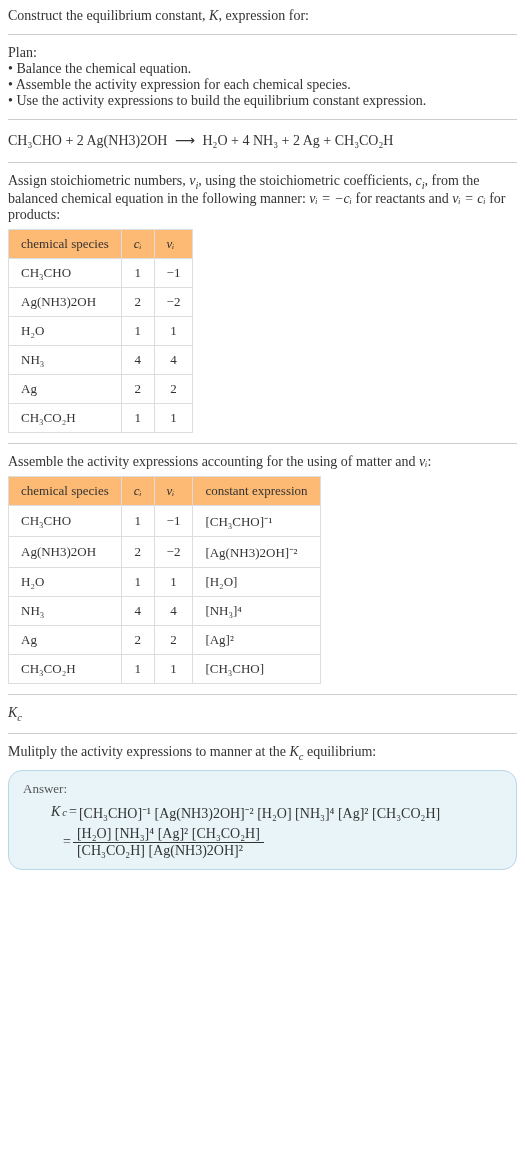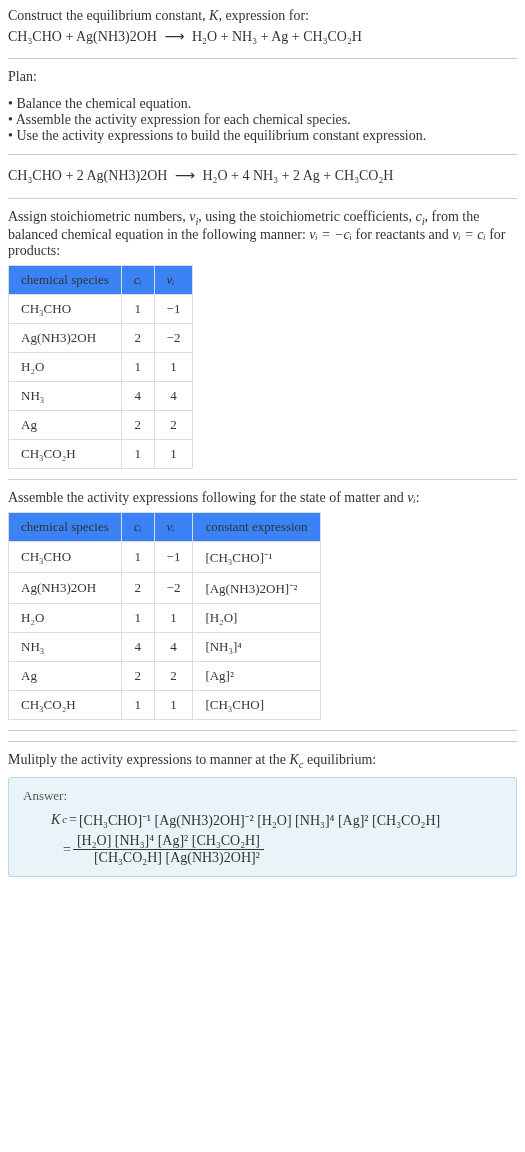--- a/index.html
+++ b/index.html
@@ -44,83 +44,77 @@
       margin: 6px 0;
     }
     th, td {
       border: 1px solid #ddd;
       padding: 6px 12px;
       text-align: left;
       font-size: 13px;
     }
     th {
       font-weight: normal;
-      background: #3b82f6;
+      background: #fdba74;
     }
     td.center {
       text-align: center;
     }
     .answer-box {
       background: #e8f4f8;
       border: 1px solid #b8d8e8;
-      border-radius: 3px;
+      border-radius: 14px;
       padding: 10px 14px;
       margin-top: 8px;
     }
     .answer-label {
       font-size: 13px;
       color: #555;
       margin-bottom: 6px;
     }
     .frac {
       display: inline-block;
       vertical-align: middle;
-      text-align: right;
+      text-align: left;
     }
     .frac .num {
       display: block;
       border-bottom: 1px solid #333;
       padding: 0 4px;
     }
     .frac .den {
       display: block;
       padding: 0 4px;
     }
     .indent {
       padding-left: 28px;
     }
     .bullet-list {
       list-style: none;
       padding-left: 0;
-      margin-top: 11px;
     }
     .bullet-list li::before {
       content: "• ";
     }
     .kc-line {
       display: flex;
       align-items: center;
       flex-wrap: wrap;
       gap: 2px;
     }
     .eq-align {
       padding-left: 42px;
     }
   </style>
 </head>
 <body>
 
 <div class="section">
   <div>
     <span>Construct the equilibrium constant, </span><span class="italic">K</span><span>, expression for:</span>
-  </div>
-  <div class="equation">
-    <span>CH₃CHO + Ag(NH3)2OH</span>
-    <span class="arrow">⟶</span>
-    <span>H₂O + NH₃ + Ag + CH₃CO₂H</span>
   </div>
 </div>
 
 <hr class="divider">
 
 <div class="section">
   <div>Plan:</div>
   <ul class="bullet-list">
     <li>Balance the chemical equation.</li>
     <li>Assemble the activity expression for each chemical species.</li>
@@ -182,21 +176,21 @@
           <td class="center">1</td>
         </tr>
   </tbody>
     </table>
 </div>
 
 <hr class="divider">
 
 <div class="section">
   <div>
-    <span>Assemble the activity expressions following for the state of matter and </span><span class="italic">νᵢ</span><span>:</span>
+    <span>Assemble the activity expressions accounting for the using of matter and </span><span class="italic">νᵢ</span><span>:</span>
   </div>
   <table>
     <tbody>
         <tr>
       <th>chemical species</th>
       <th><span class="italic">cᵢ</span></th>
       <th><span class="italic">νᵢ</span></th>
       <th>constant expression</th>
     </tr>
     <tr>
@@ -235,20 +229,23 @@
           <td class="center">1</td>
           <td>[CH₃CHO]</td>
         </tr>
   </tbody>
     </table>
 </div>
 
 <hr class="divider">
 
 <div class="section">
+  <div>
+    <span class="italic">K</span><span class="sub italic">c</span>
+  </div>
 </div>
 
 <hr class="divider">
 
 <div class="section">
   <div>
     <span>Mulitply the activity expressions to manner at the </span><span class="italic">K</span><span class="sub italic">c</span><span> equilibrium:</span>
   </div>
 </div>
 

